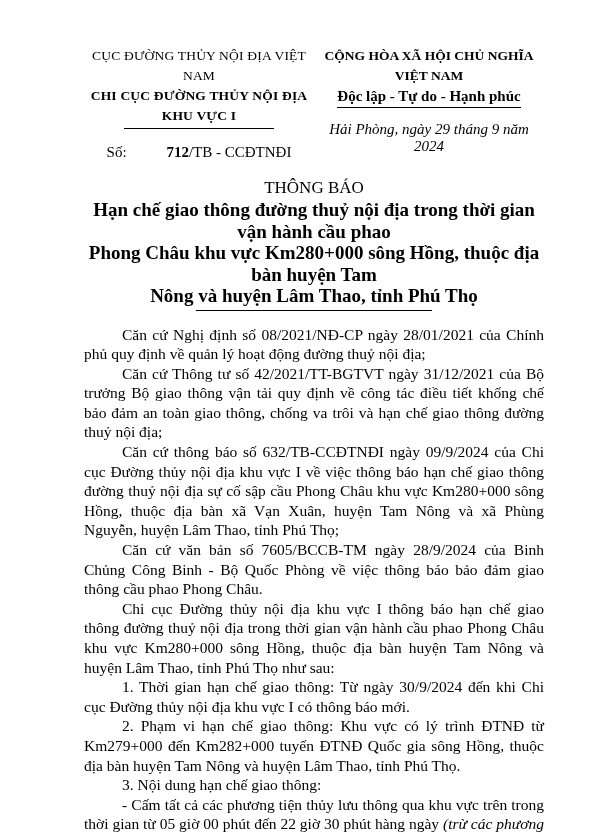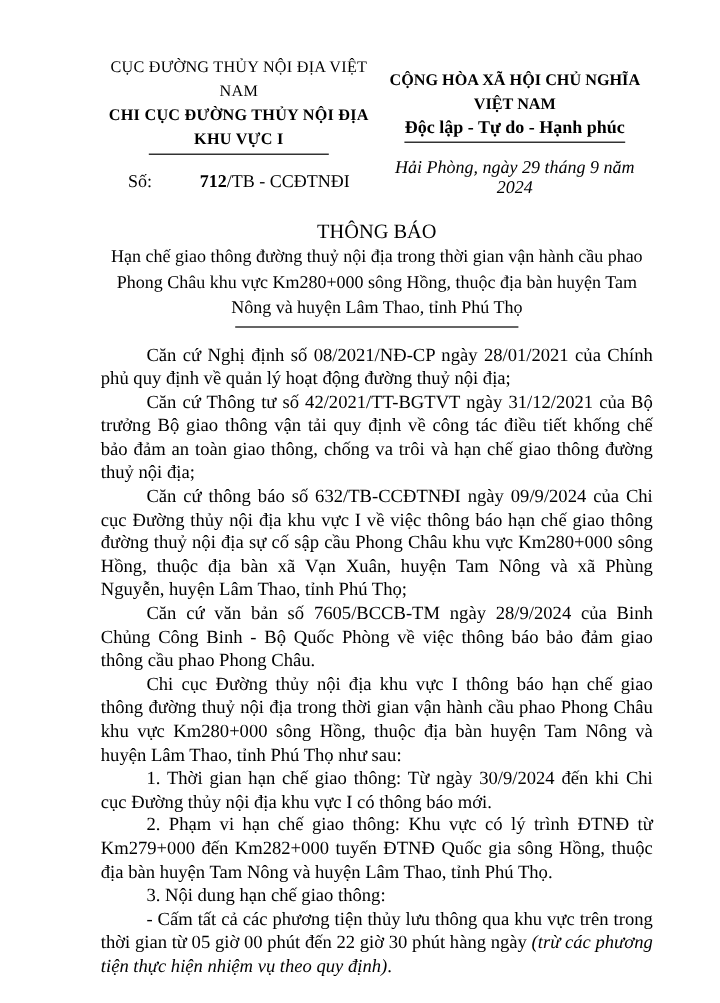--- a/index.html
+++ b/index.html
@@ -49,21 +49,20 @@
   }
   .doc-number {
     margin-top: 15px;
     font-size: 15px;
   }
   .doc-number .bold { font-weight: bold; margin-left: 36px; }
   .hdr-national {
     font-size: 13.5px;
     font-weight: bold;
     line-height: 20px;
-    margin-top: 11px;
   }
   .hdr-motto {
     margin-top: 1px;
     font-size: 15px;
     font-weight: bold;
     display: inline-block;
     border-bottom: 1.4px solid #000;
     padding-bottom: 1px;
     line-height: 19px;
   }
@@ -76,22 +75,22 @@
   .title-block {
     margin-top: 16px;
     text-align: center;
   }
   .title-heading {
     font-size: 17px;
     font-weight: normal;
     line-height: 22px;
   }
   .title-sub {
-    font-size: 15px;
-    font-weight: normal;
+    font-size: 19px;
+    font-weight: bold;
     line-height: 21.5px;
   }
   .title-rule {
     width: 236px;
     border-top: 1.6px solid #000;
     margin: 3px auto 0 auto;
   }
   
   .content {
     margin-top: 14px;

